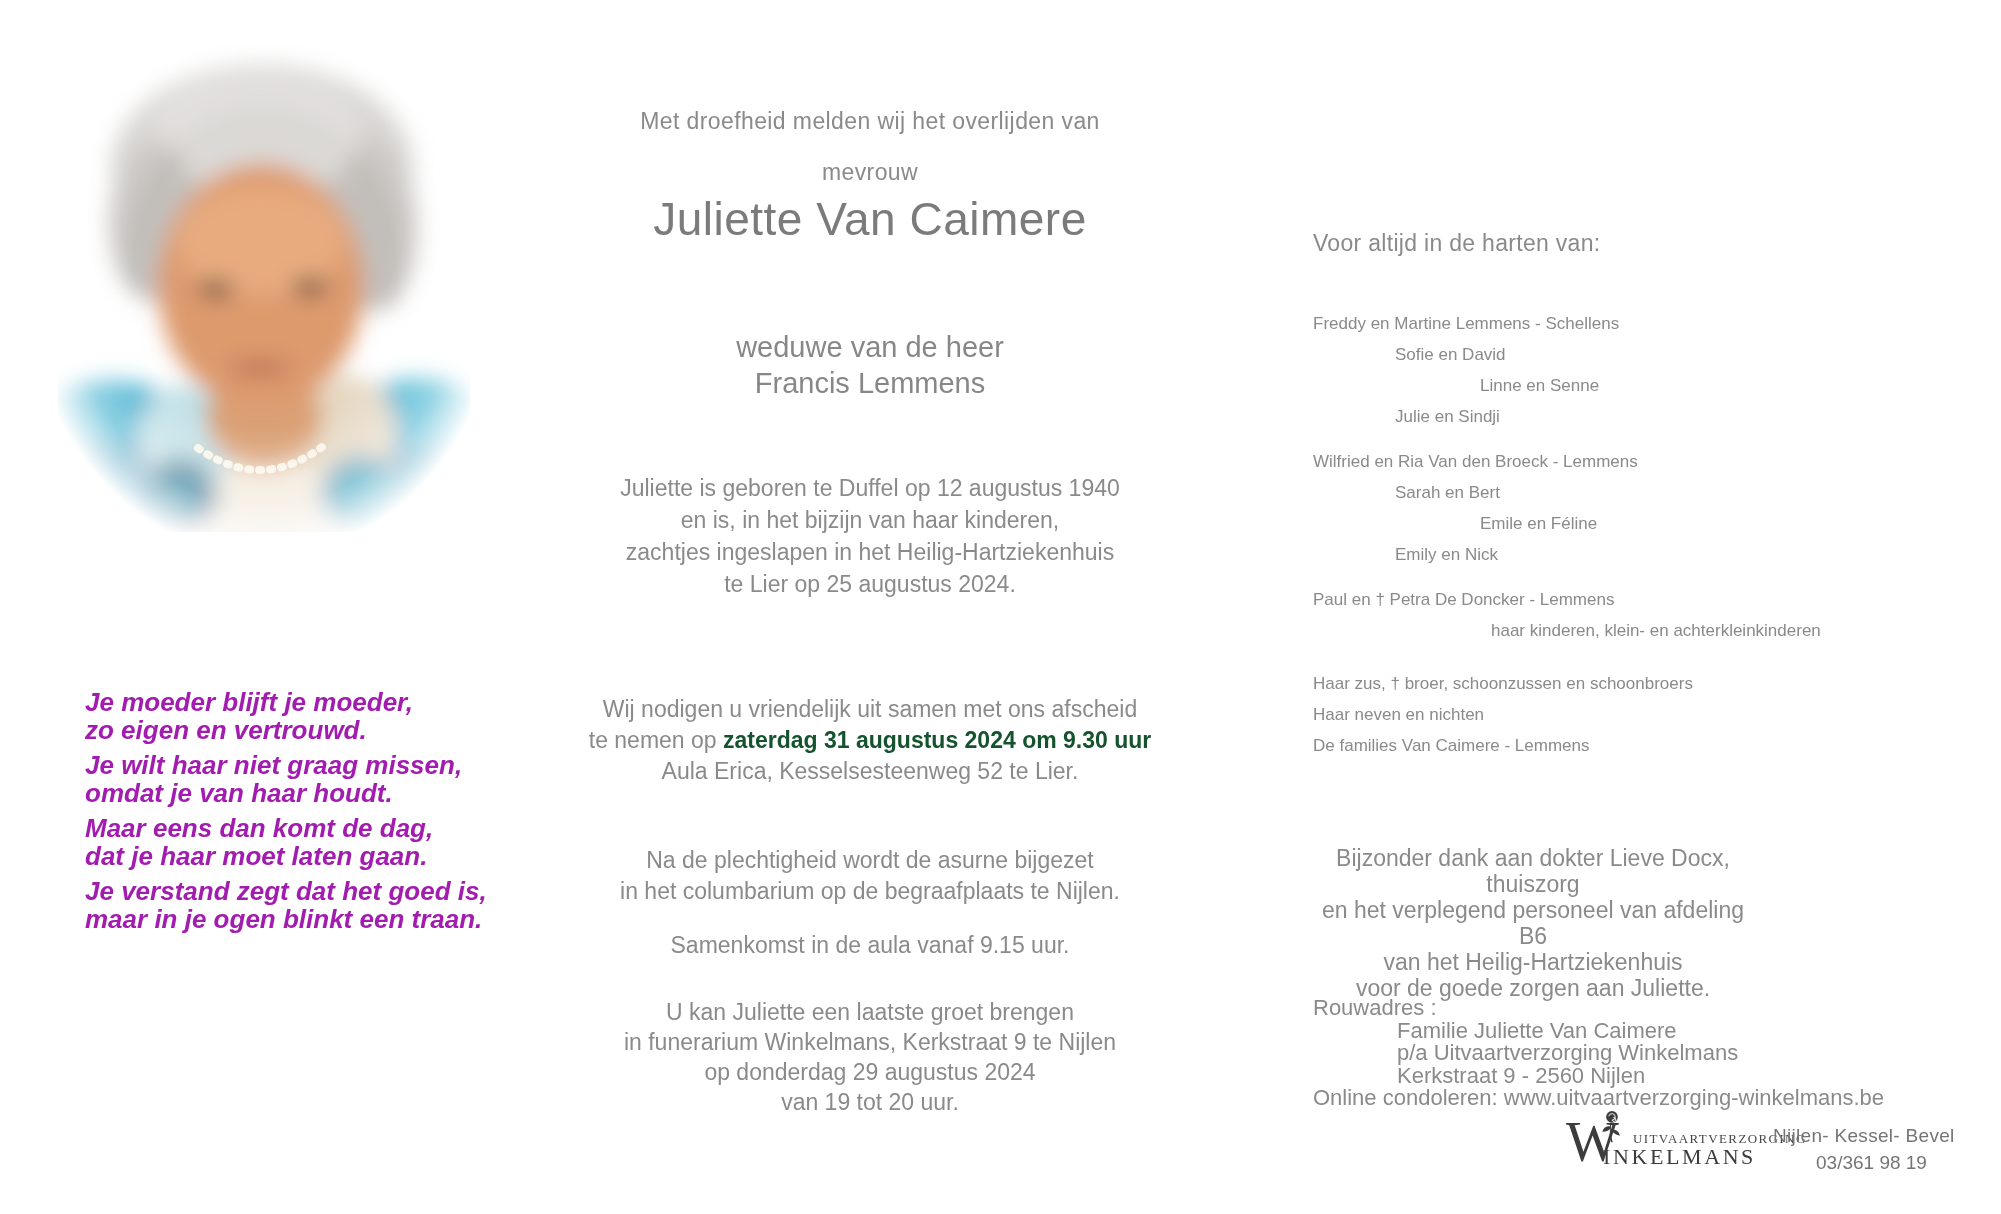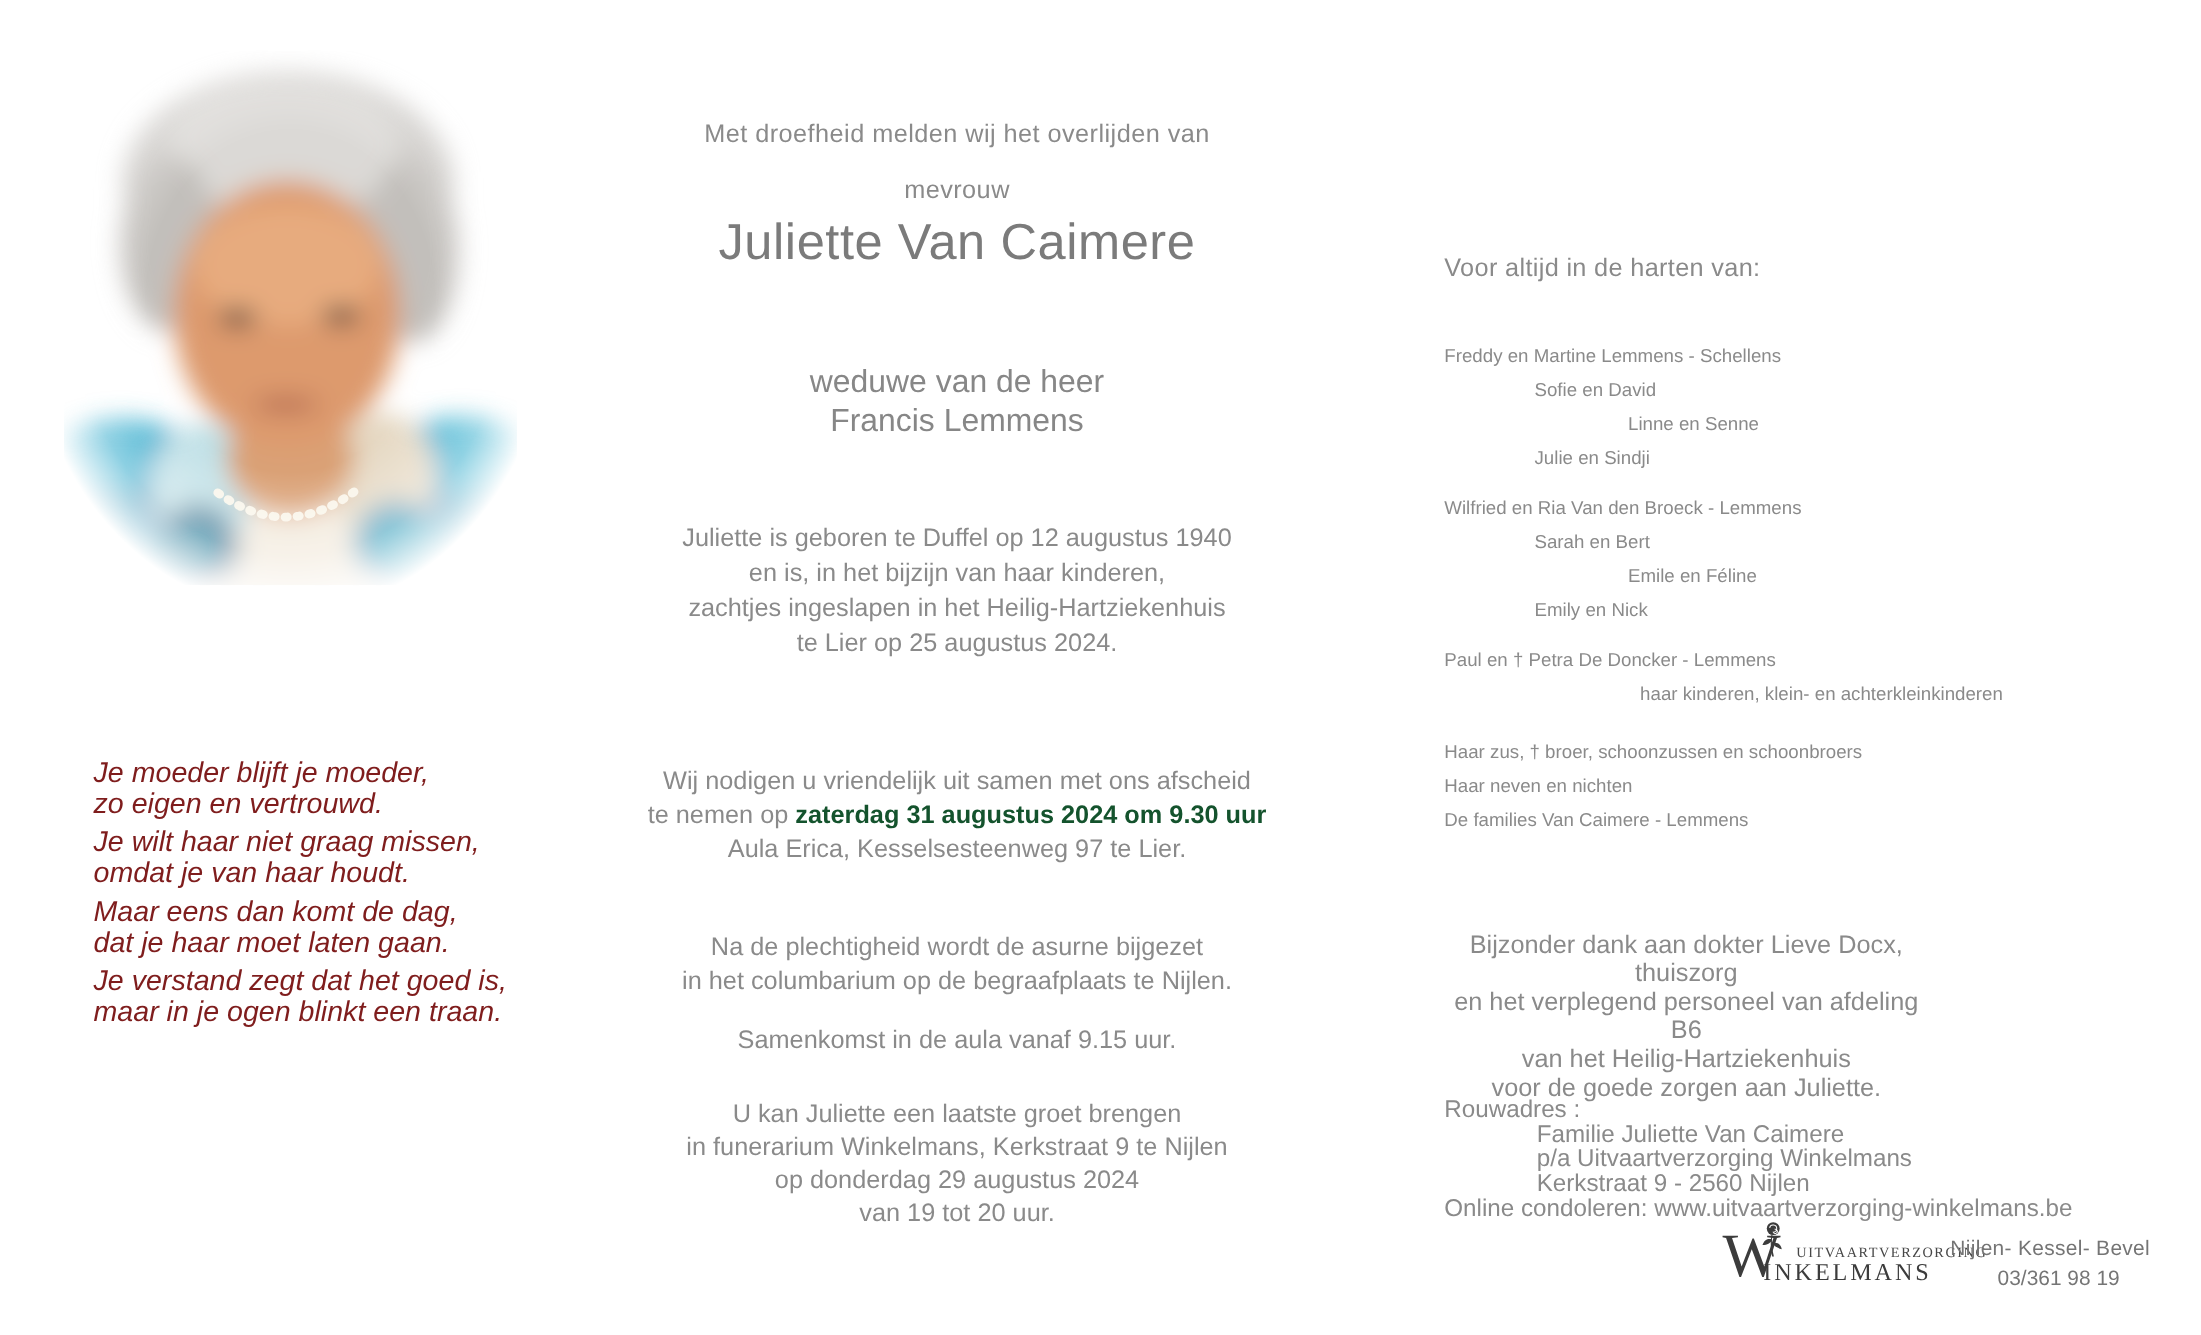--- a/index.html
+++ b/index.html
@@ -23,21 +23,21 @@
   .deceased-name { top:192px; font-size:46px; color:#7b7b7b; letter-spacing:.5px; }
   .widow  { top:329px; font-size:29px; line-height:36px; color:#878787; }
   .life   { top:458px; font-size:23px; line-height:32px;margin-top:14px; }
   .invite { top:694px; font-size:23px; line-height:31px; }
   .invite b { color:#14532d; font-weight:bold; }
   .columb { top:845px; font-size:23px; line-height:31px; }
   .gather { top:932px; font-size:23px; }
   .farewell { top:997px; font-size:23px; line-height:30px; }
 
   
-  .poem { left:85px; top:688px; width:420px; font-style:italic; font-size:26px; color:#7f1d1d; }
+  .poem { left:85px; top:688px; width:420px; font-style:italic; font-size:26px; color:#a21caf;font-weight:bold; }
   .poem .couplet { margin-bottom:7px; }
   .poem .pline { line-height:28px; }
 
   
   .right-col { left:1313px; top:0; width:640px; }
   .right-col > div { position:absolute; }
   .fam-heading { top:230px; font-size:23px; letter-spacing:.3px; }
   .family { top:308px; width:640px; font-size:17px; }
   .family .fline { line-height:31px; white-space:nowrap; }
   .ind1 { padding-left:82px; }
@@ -129,21 +129,21 @@
   <div class="life">
     <div>Juliette is geboren te Duffel op 12 augustus 1940</div>
     <div>en is, in het bijzijn van haar kinderen,</div>
     <div>zachtjes ingeslapen in het Heilig-Hartziekenhuis</div>
     <div>te Lier op 25 augustus 2024.</div>
   </div>
 
   <div class="invite">
     <div>Wij nodigen u vriendelijk uit samen met ons afscheid</div>
     <div><span>te nemen op </span><b>zaterdag 31 augustus 2024 om 9.30 uur</b></div>
-    <div>Aula Erica, Kesselsesteenweg 97 te Lier.</div>
+    <div>Aula Erica, Kesselsesteenweg 52 te Lier.</div>
   </div>
 
   <div class="columb">
     <div>Na de plechtigheid wordt de asurne bijgezet</div>
     <div>in het columbarium op de begraafplaats te Nijlen.</div>
   </div>
 
   <div class="gather">Samenkomst in de aula vanaf 9.15 uur.</div>
 
   <div class="farewell">

